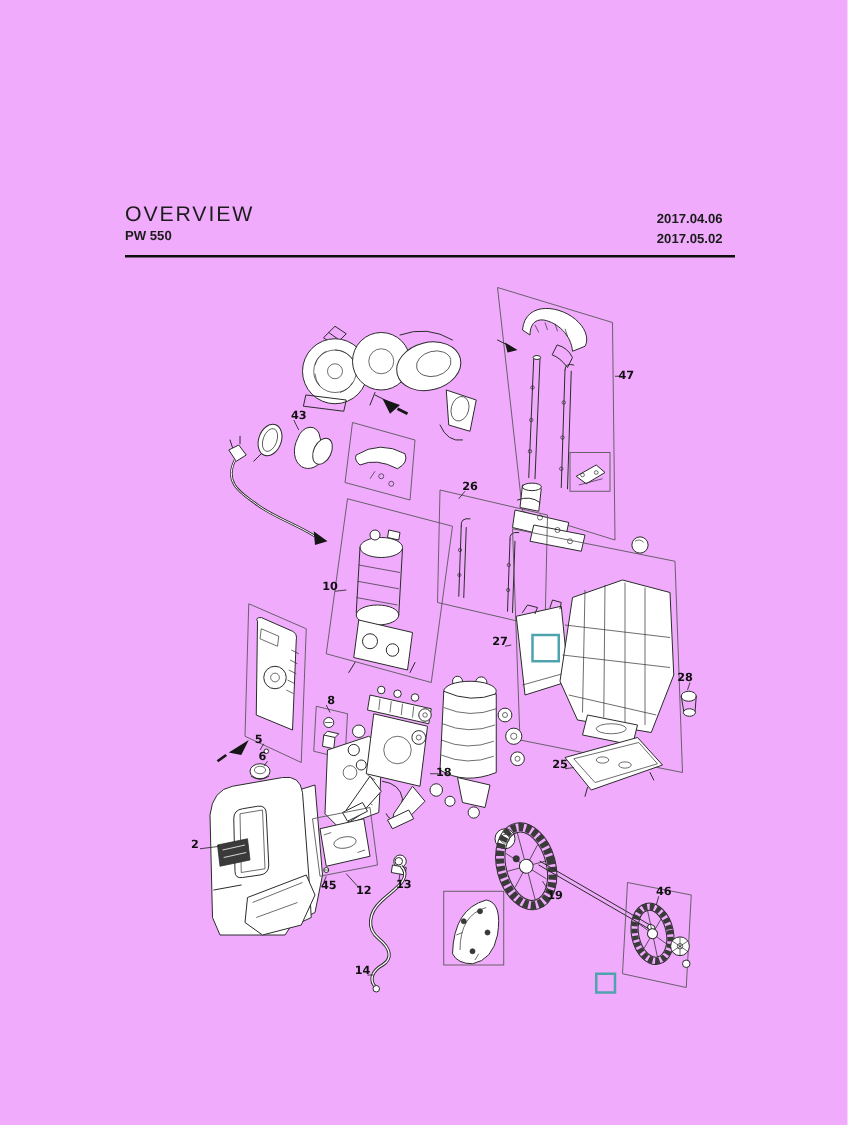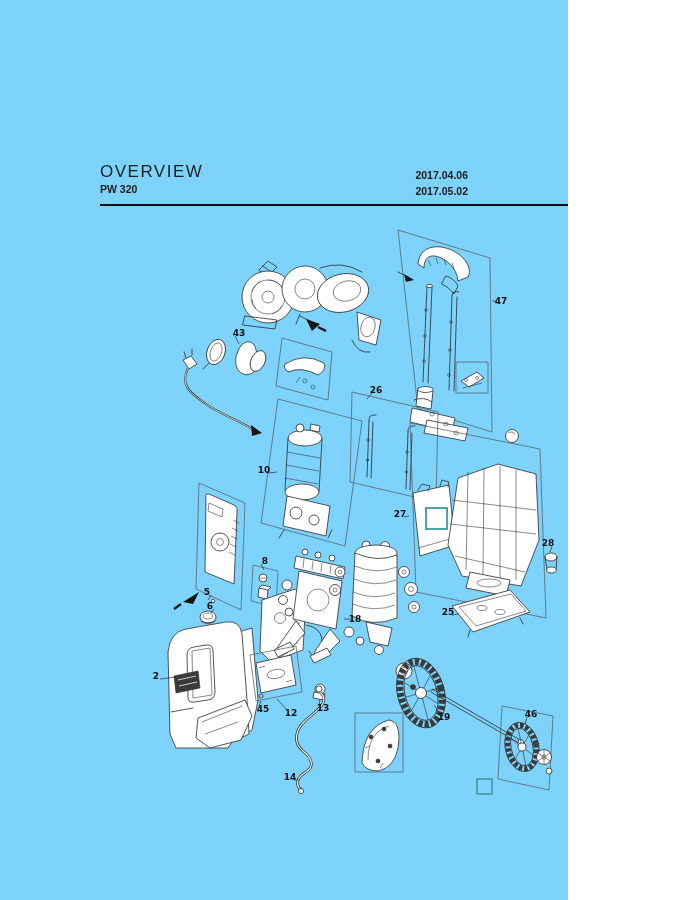--- a/index.html
+++ b/index.html
@@ -1,16 +1,16 @@
 <!DOCTYPE html>
 <html><head>
 <meta charset="utf-8">
 <style>
   html,body{margin:0;padding:0;background:#fff;}
-  .page{position:relative;width:568px;height:900px;background:#7dd3fc;overflow:hidden;
+  .page{position:relative;width:678px;height:900px;background:#f0abfc;overflow:hidden;
         font-family:"Liberation Sans","DejaVu Sans",sans-serif;color:#111;}
   .hdr-title{position:absolute;left:100px;top:162px;font-size:17px;letter-spacing:1.5px;
              font-weight:400;color:#1c1c1c;}
   .hdr-model{position:absolute;left:100px;top:183px;font-size:10.5px;font-weight:700;color:#1c1c1c;}
   .hdr-dates{position:absolute;right:100px;top:167px;text-align:center;font-size:10.5px;
              font-weight:700;line-height:16px;color:#1c1c1c;}
   .hdr-rule{position:absolute;left:100px;top:204px;width:488px;height:2px;background:#0e0e0e;}
   svg.diagram{position:absolute;left:0;top:0;width:688px;height:900px;}
   .ln{fill:none;stroke:#2b2b2b;stroke-width:.8;stroke-linejoin:round;stroke-linecap:round;}
   .lnt{fill:none;stroke:#2b2b2b;stroke-width:.55;stroke-linejoin:round;}
@@ -19,21 +19,21 @@
   .box{fill:none;stroke:#555;stroke-width:.7;}
   .callout-text{font-family:"DejaVu Sans",sans-serif;font-size:9px;font-weight:700;fill:#111;}
   .leader{stroke:#2b2b2b;stroke-width:.7;fill:none;}
 </style>
 </head>
 <body>
 
 <div class="page">
 
   <div class="hdr-title">OVERVIEW</div>
-  <div class="hdr-model">PW 320</div>
+  <div class="hdr-model">PW 550</div>
   <div class="hdr-dates">
     <div>2017.04.06</div>
     <div>2017.05.02</div>
   </div>
   <div class="hdr-rule"></div>
 
   <svg class="diagram" viewBox="0 0 688 900">
 
     <g>
       <path class="ln" d="M259,270 l9,-9 l9,6 l-9,9 z M263,266 l7,5"></path>

